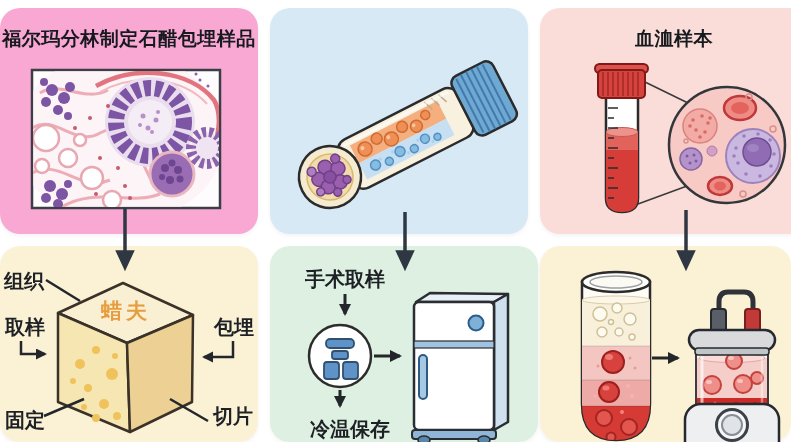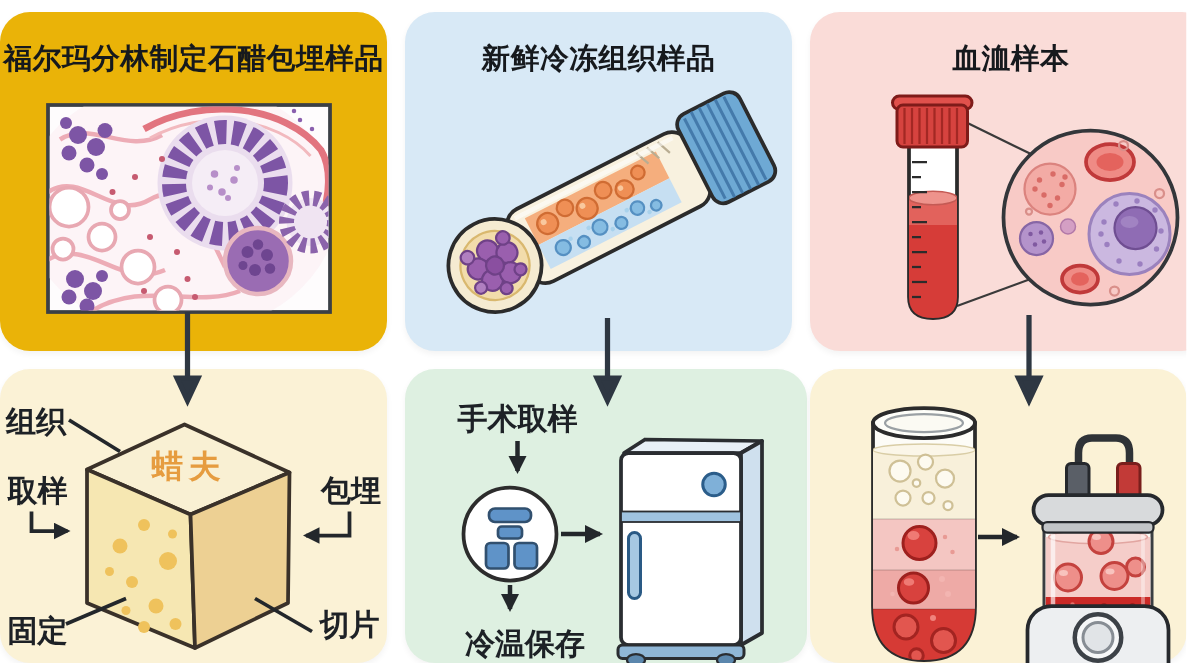--- a/index.html
+++ b/index.html
@@ -2,21 +2,21 @@
 <html><head>
 <meta charset="utf-8">
 <style>
   html,body{margin:0;padding:0;background:#ffffff;}
   .canvas{
     position:relative;width:791px;height:442px;background:#ffffff;overflow:hidden;
     font-family:"Liberation Sans","DejaVu Sans",sans-serif;
   }
   .panel{position:absolute;border-radius:20px;box-shadow:0 2px 4px rgba(0,0,0,0.05);}
   
-  .p-ffpe   {left:0;   top:8;  width:258px;height:226px;background:#eab308;}
+  .p-ffpe   {left:0;   top:8;  width:258px;height:226px;background:#f9a8d4;}
   .p-frozen {left:270px;top:8px;width:258px;height:226px;background:#d8e9f6;}
   .p-blood  {left:540px;top:8px;width:268px;height:226px;background:#fadcd8;}
   .p-ffpe{top:8px;}
   
   .p-paraffin   {left:0;   top:246px;width:258px;height:196px;background:#fbf2d6;}
   .p-frozenflow {left:270px;top:246px;width:258px;height:196px;background:#def0e1;padding-left:10px;}
   .p-bloodflow  {left:540px;top:246px;width:251px;height:196px;background:#fbf2d6;}
   .panel-title{
     position:absolute;left:0;top:18px;width:100%;text-align:center;
     font-size:19px;font-weight:700;color:#16191d;letter-spacing:0.5px;
@@ -123,21 +123,20 @@
         <g fill="#8a5fae">
           <circle cx="200" cy="72" r="1.5"></circle>
             <circle cx="208" cy="78" r="1.5"></circle>
             <circle cx="196" cy="66" r="1.5"></circle>
         </g>
       </g>
     </svg>
   </section>
 
   <section class="panel p-frozen">
-    <div class="panel-title">新鲜冷冻组织样品</div>
     <svg class="illus" width="258" height="226" viewBox="0 0 258 226">
       <g transform="translate(60,169) rotate(-27)">
 
         <rect x="18" y="-27" width="134" height="54" rx="12" fill="#f8f1df" stroke="#2b2b2b" stroke-width="2.5"></rect>
 
         <rect x="32" y="-19" width="98" height="20" fill="#f5ae7d"></rect>
         <rect x="32" y="1" width="98" height="18" fill="#c6dff2"></rect>
         <g fill="#ef8f55" stroke="#d06c33" stroke-width="1.5">
           <circle cx="44" cy="-9" r="7"></circle>
             <circle cx="59" cy="-13" r="5.5"></circle>

